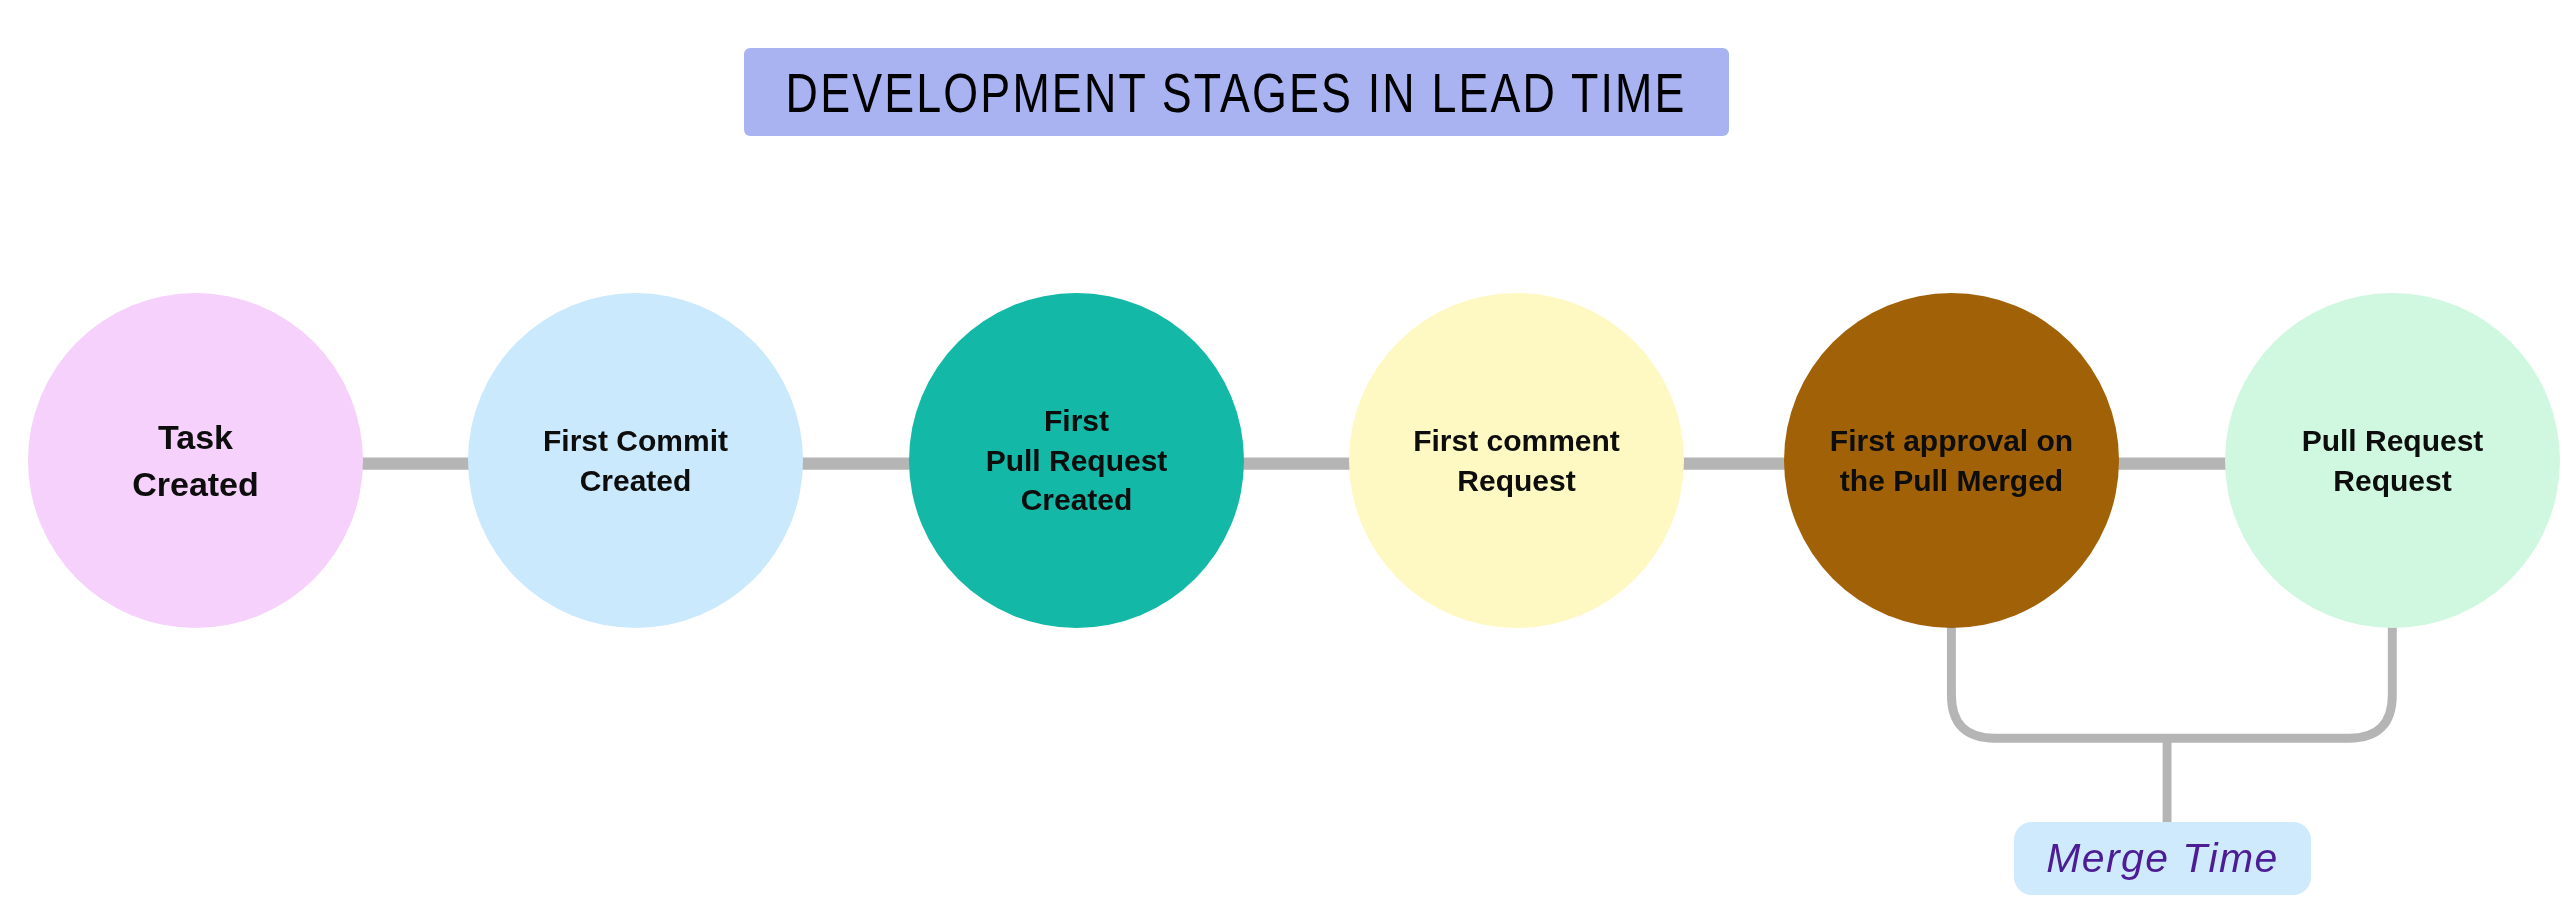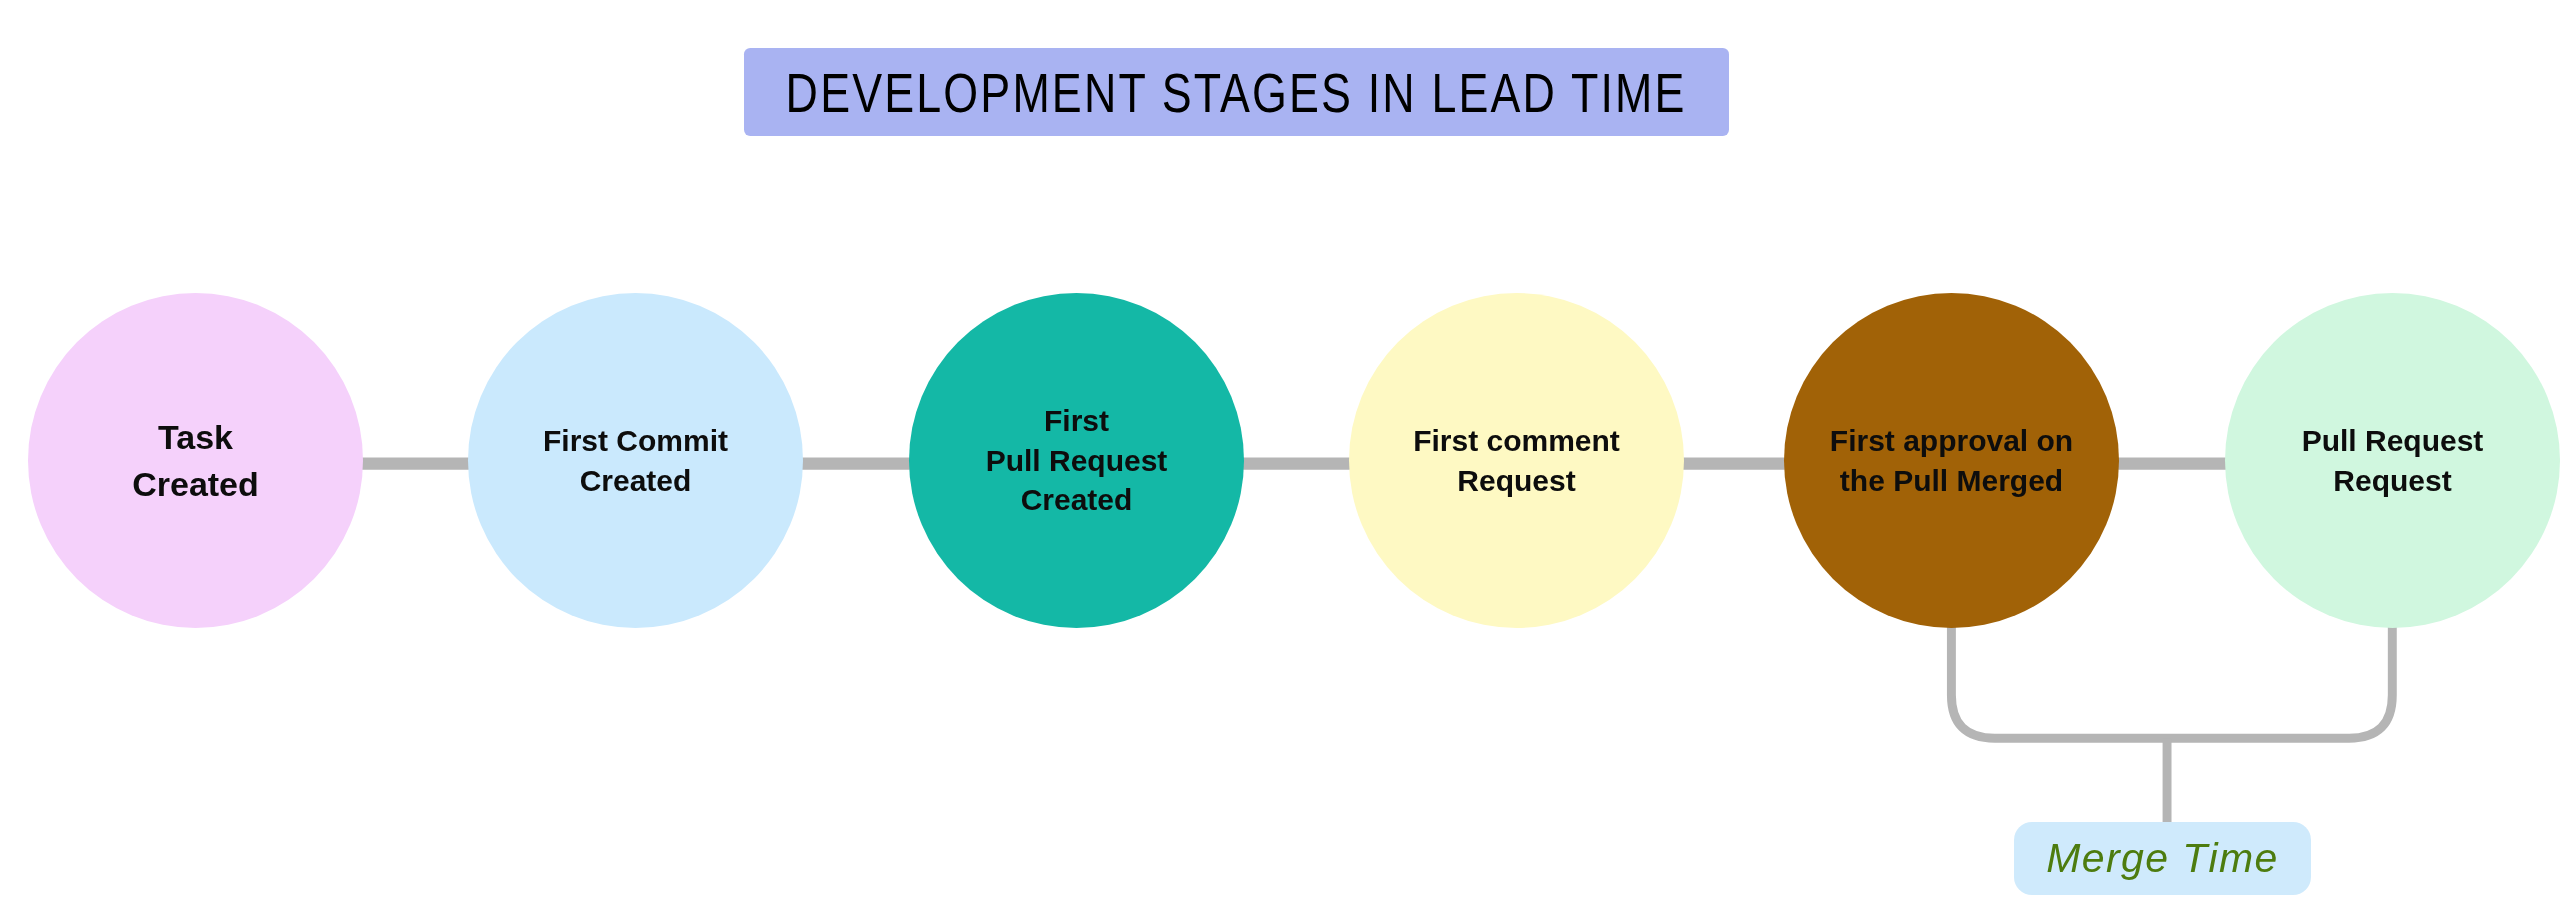--- a/index.html
+++ b/index.html
@@ -46,21 +46,21 @@
   .stage.first .stage-label{font-size:34px;line-height:1.38;}
   .stage .line{display:block;}
 
   
   .merge-tag{
     position:absolute;left:2014px;top:822px;width:297px;height:73px;
     background:var(--annotation-bg);border-radius:18px;
     display:flex;align-items:center;justify-content:center;z-index:2;
   }
   .merge-tag .merge-text{
-    font-style:italic;font-size:41px;color:#4d7c0f;letter-spacing:1.4px;white-space:nowrap;
+    font-style:italic;font-size:41px;color:#4c1d95;letter-spacing:1.4px;white-space:nowrap;
   }
 </style>
 </head>
 <body>
 
 <div class="canvas">
 
   <svg class="wires" viewBox="0 0 3750 1344" aria-hidden="true">
     <line class="wire wire-main" x1="285" y1="675" x2="3483" y2="675"></line>
     <path class="wire wire-bracket" d="M 2841 903 L 2841 1012 Q 2841 1075 2904 1075 L 3420 1075 Q 3483 1075 3483 1012 L 3483 903"></path>

